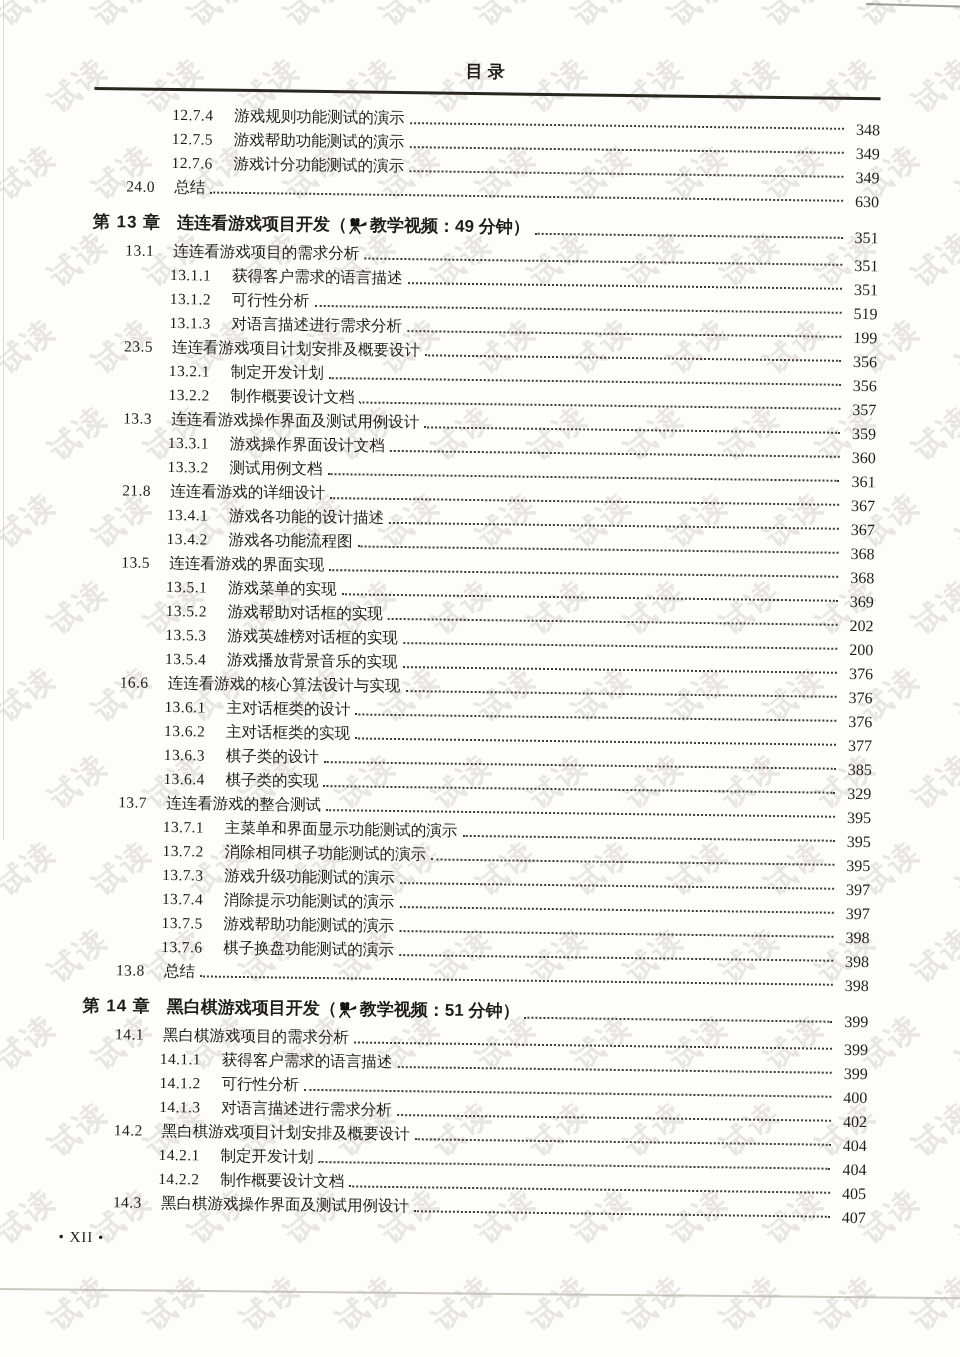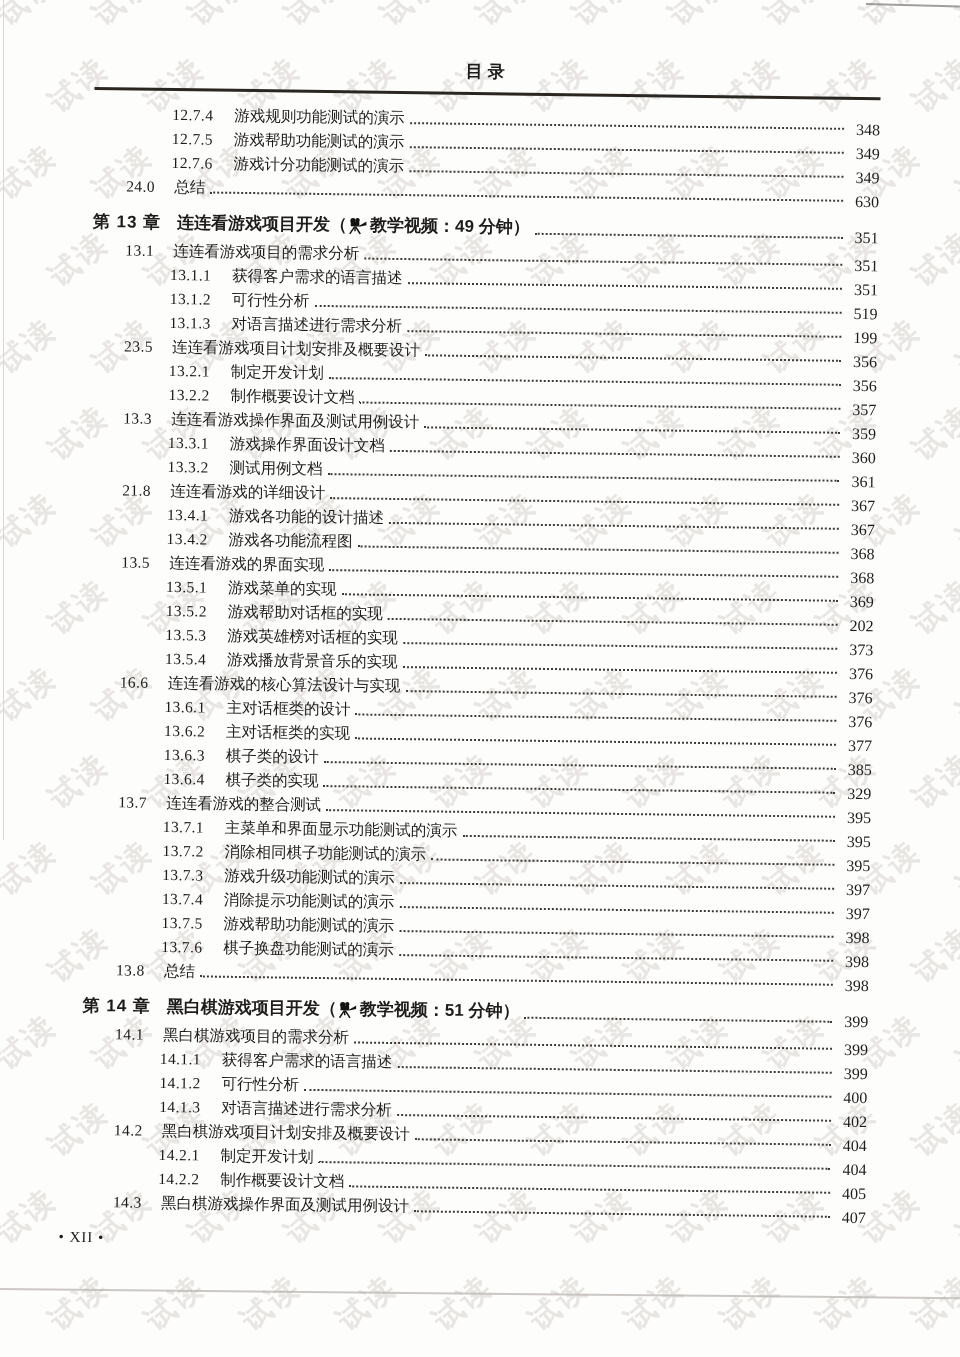--- a/index.html
+++ b/index.html
@@ -397,21 +397,21 @@
       <div class="row section3">
         <span class="num">13.5.2</span>
         <span class="title">游戏帮助对话框的实现</span>
         <span class="leader"></span>
         <span class="pagenum">202</span>
       </div>
       <div class="row section3">
         <span class="num">13.5.3</span>
         <span class="title">游戏英雄榜对话框的实现</span>
         <span class="leader"></span>
-        <span class="pagenum">373</span>
+        <span class="pagenum">200</span>
       </div>
       <div class="row section3">
         <span class="num">13.5.4</span>
         <span class="title">游戏播放背景音乐的实现</span>
         <span class="leader"></span>
         <span class="pagenum">376</span>
       </div>
       <div class="row section2">
         <span class="num">16.6</span>
         <span class="title">连连看游戏的核心算法设计与实现</span>

